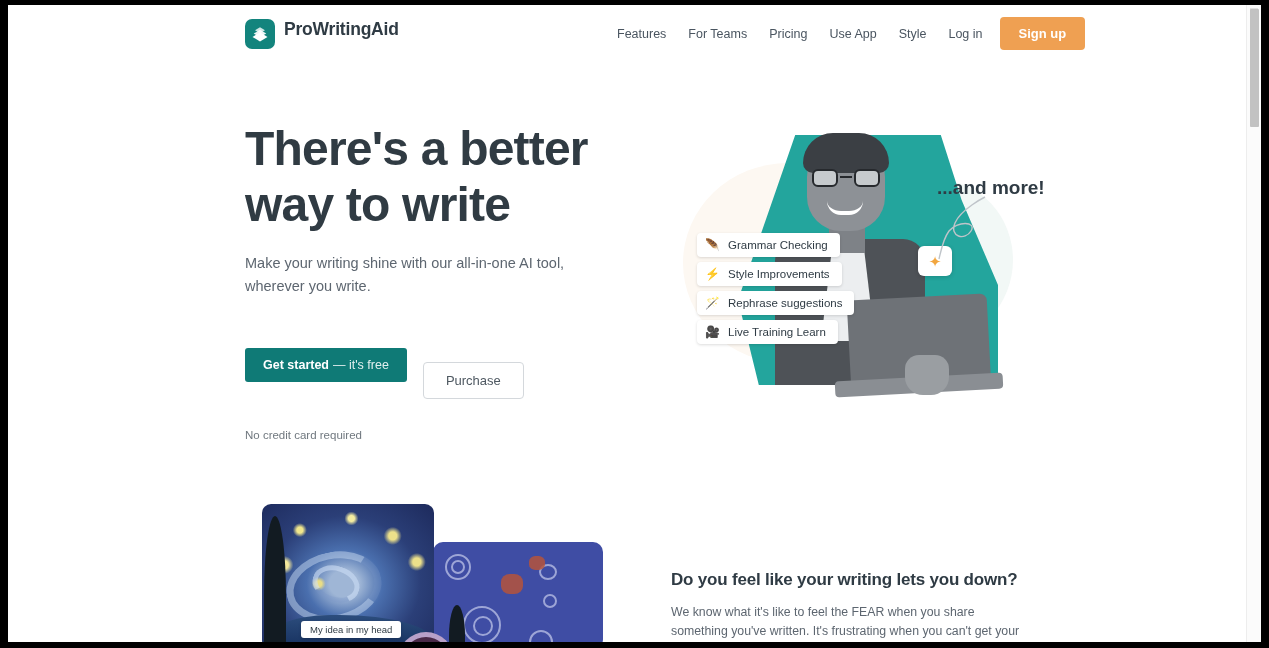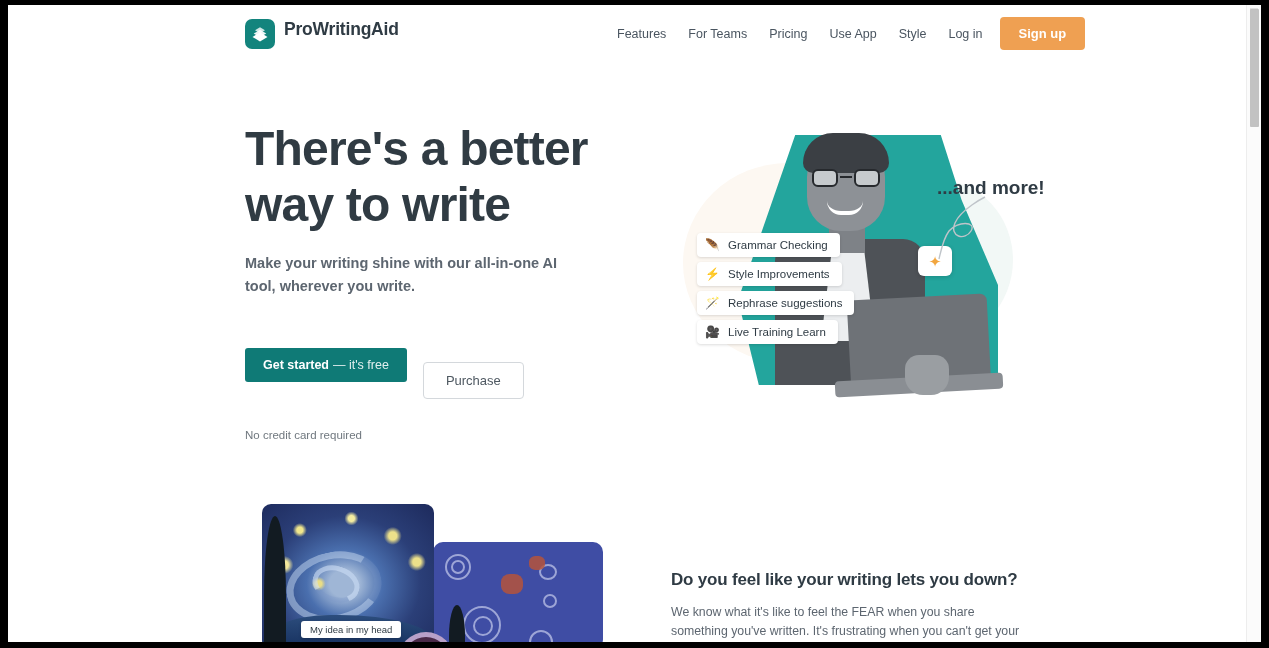--- a/index.html
+++ b/index.html
@@ -148,21 +148,20 @@
     font-weight: bold;
     color: #303b43;
     letter-spacing: -0.8px;
   }
   .hero-sub {
     margin-top: 19px;
     font-size: 14.5px;
     line-height: 23px;
     color: #5d6670;
     width: 330px;
-    font-weight: bold;
   }
   .hero-ctas {
     margin-top: 32px;
     display: flex;
     align-items: center;
     gap: 16px;
   }
   .btn-primary {
     background: #0f7a76;
     color: #ffffff;

